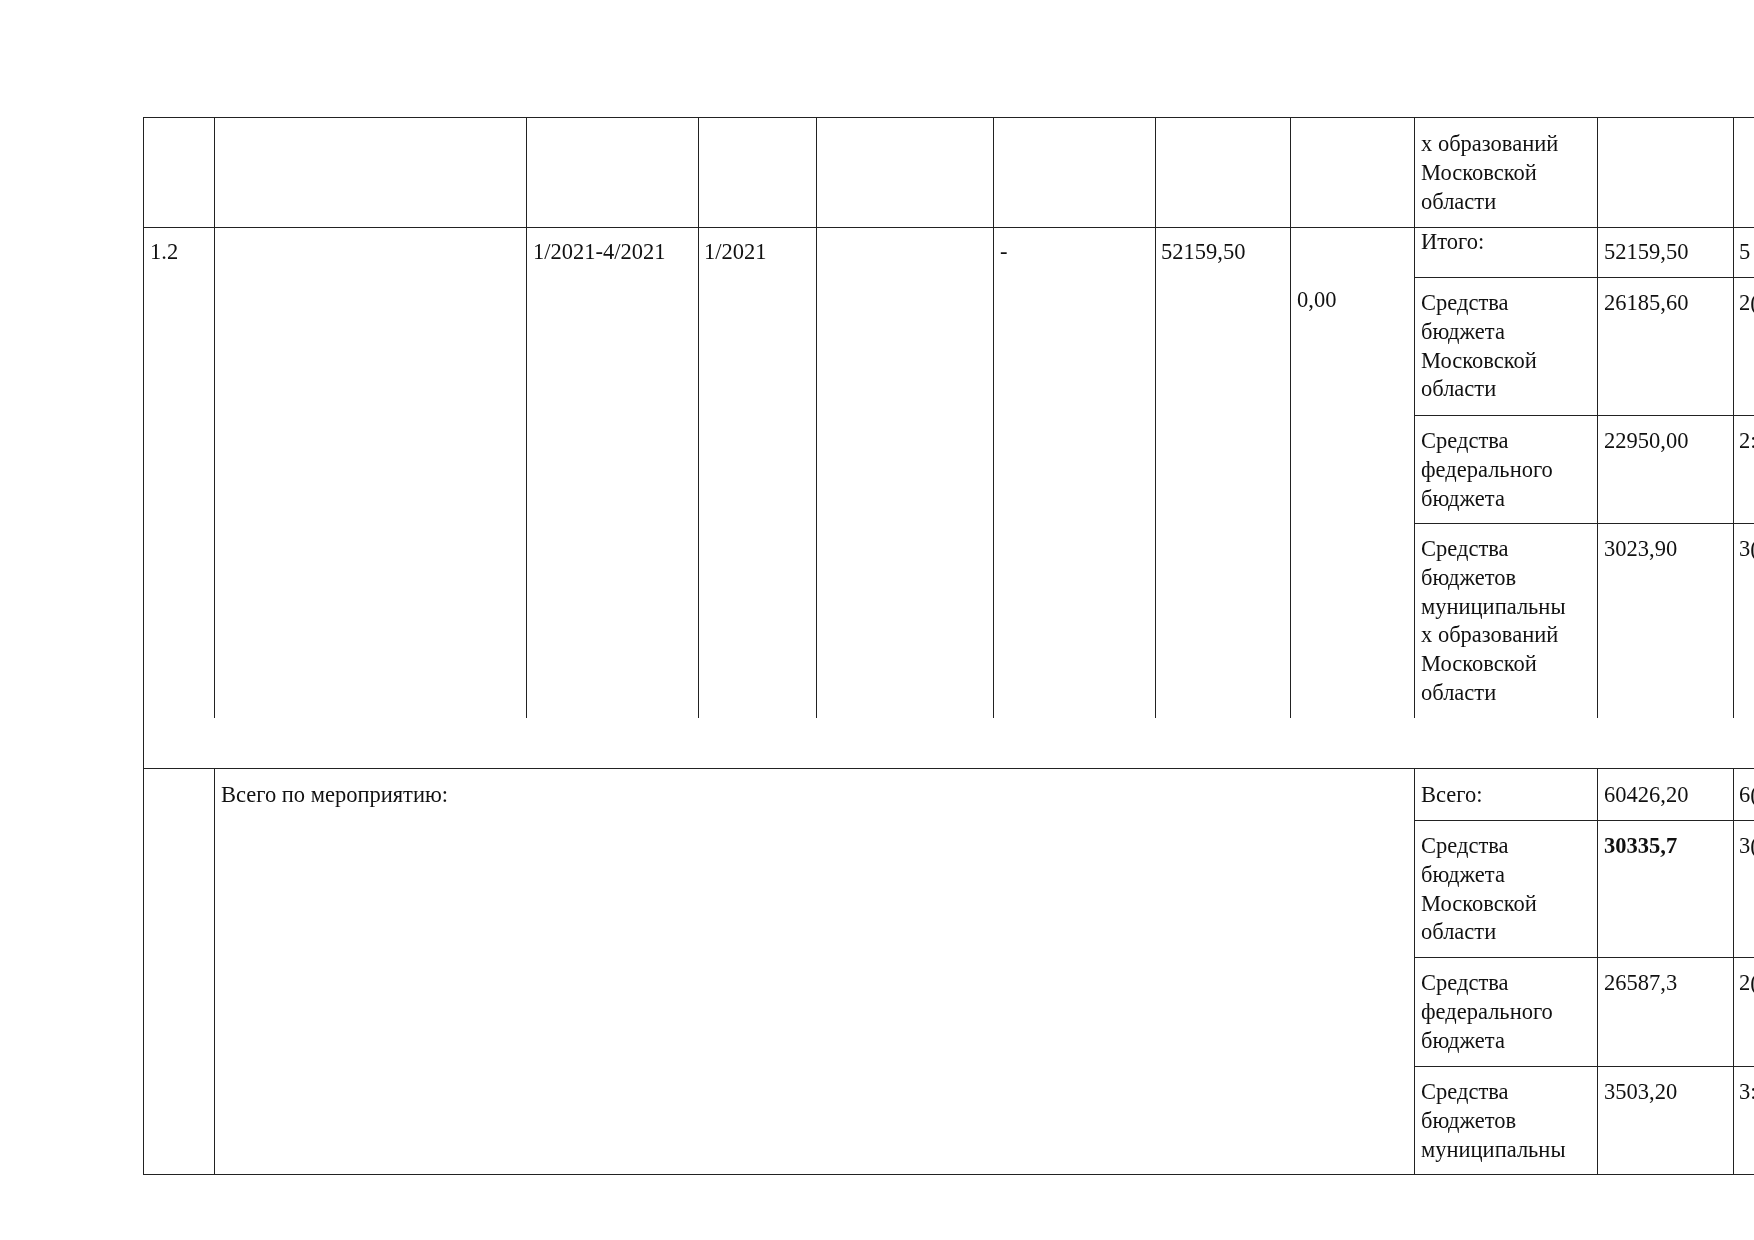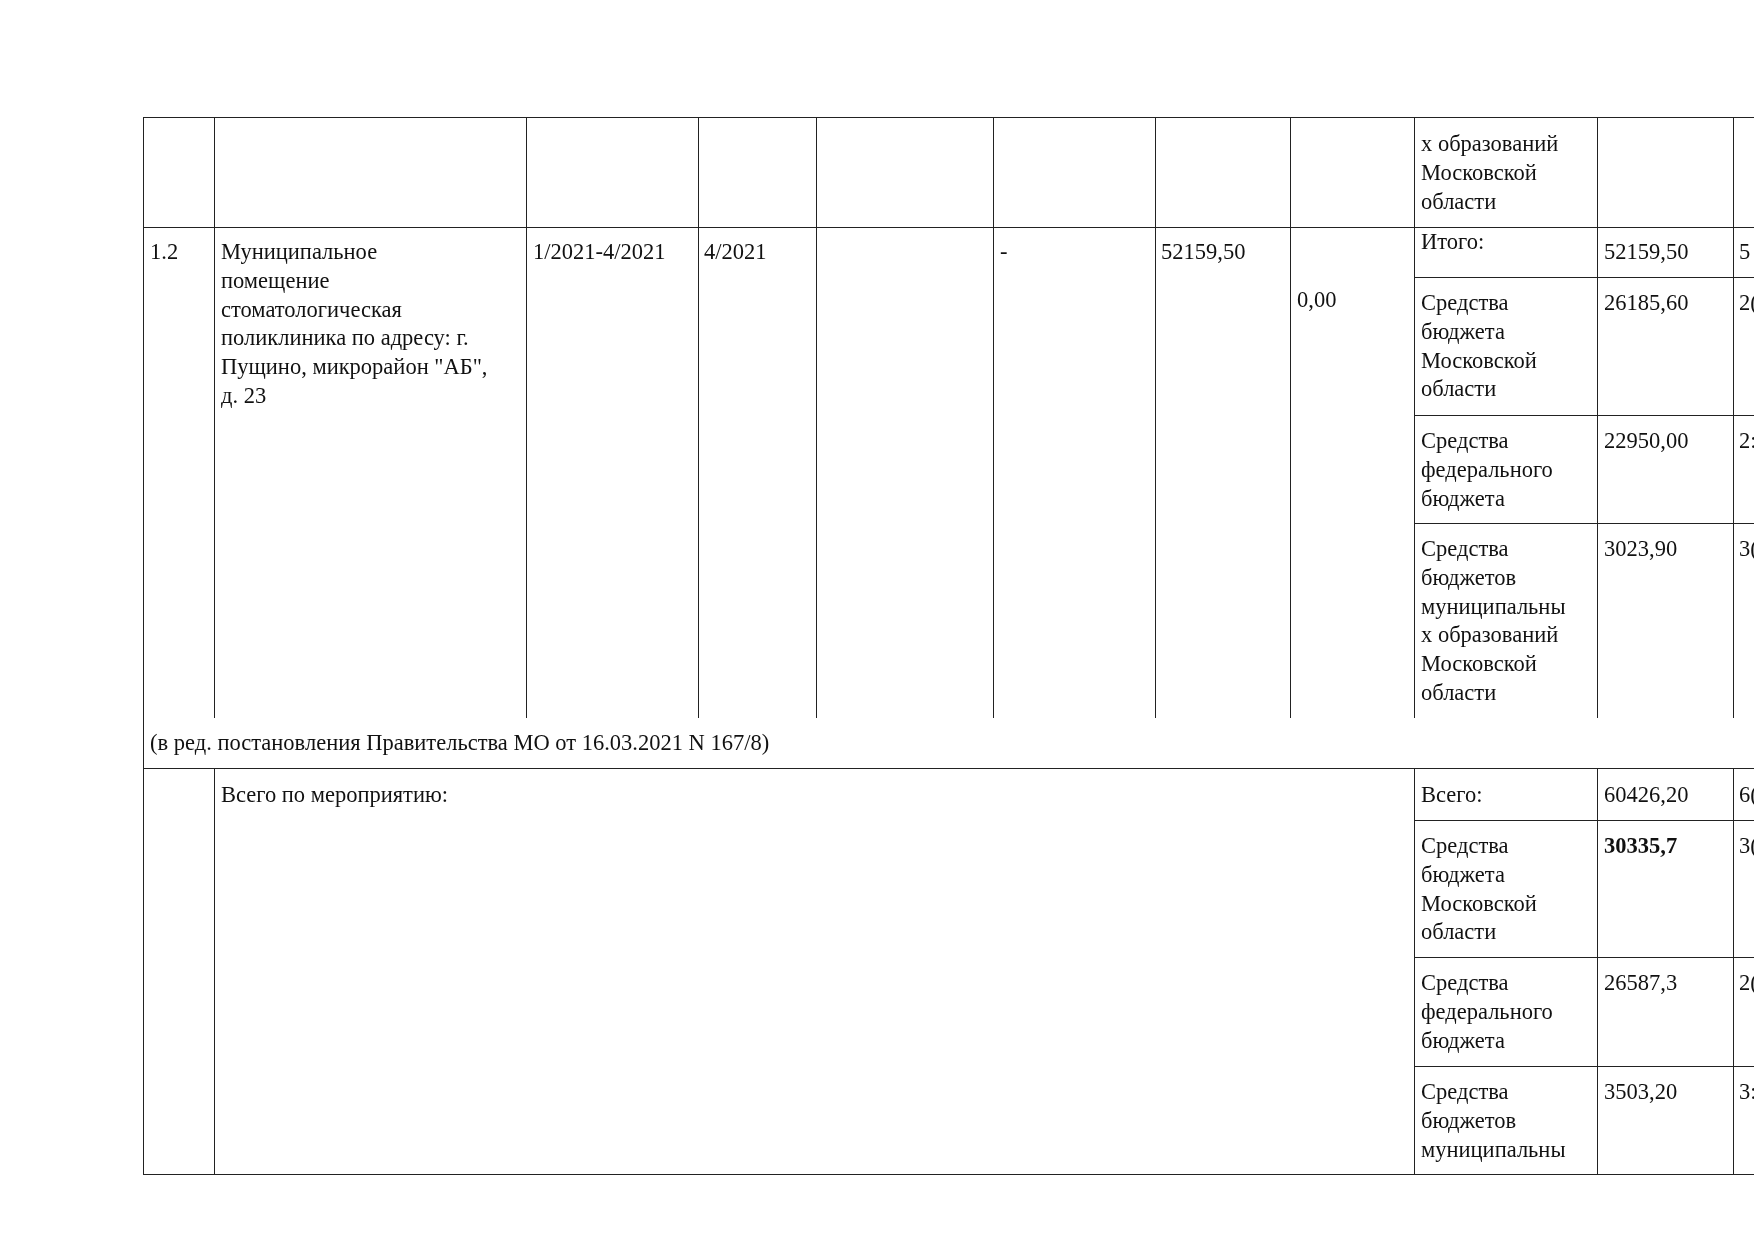--- a/index.html
+++ b/index.html
@@ -41,28 +41,22 @@
   <div class="vl" style="left:214px; top:768px; height:406px;"></div>
   <div class="vl" style="left:1414px; top:768px; height:406px;"></div>
   <div class="vl" style="left:1597px; top:768px; height:406px;"></div>
   <div class="vl" style="left:1733px; top:768px; height:406px;"></div>
 
   <div class="txt" style="left:1421px; top:130px;">х образований
 Московской
 области</div>
 
   <div class="txt" style="left:150px; top:238px;">1.2</div>
-  <div class="txt" style="left:221px; top:238px;">Муниципальное
-помещение
-стоматологическая
-поликлиника по адресу: г.
-Пущино, микрорайон "АБ",
-д. 23</div>
   <div class="txt" style="left:533px; top:238px;">1/2021-4/2021</div>
-  <div class="txt" style="left:704px; top:238px;">4/2021</div>
+  <div class="txt" style="left:704px; top:238px;">1/2021</div>
   <div class="txt" style="left:1000px; top:238px;">-</div>
   <div class="txt" style="left:1161px; top:238px;">52159,50</div>
   <div class="txt" style="left:1297px; top:238px;margin-top:48px;">0,00</div>
 
   <div class="txt" style="left:1421px; top:228px;">Итого:</div>
   <div class="txt" style="left:1604px; top:238px;">52159,50</div>
   <div class="txt" style="left:1739px; top:238px;">5</div>
 
   <div class="txt" style="left:1421px; top:289px;">Средства
 бюджета
@@ -79,21 +73,20 @@
 
   <div class="txt" style="left:1421px; top:535px;">Средства
 бюджетов
 муниципальны
 х образований
 Московской
 области</div>
   <div class="txt" style="left:1604px; top:535px;">3023,90</div>
   <div class="txt" style="left:1739px; top:535px;">3(</div>
 
-  <div class="txt" style="left:150px; top:729px;">(в ред. постановления Правительства МО от 16.03.2021 N 167/8)</div>
 
   <div class="txt" style="left:221px; top:781px;font-family:Liberation Serif, serif;">Всего по мероприятию:</div>
 
   <div class="txt" style="left:1421px; top:781px;">Всего:</div>
   <div class="txt" style="left:1604px; top:781px;">60426,20</div>
   <div class="txt" style="left:1739px; top:781px;">6(</div>
 
   <div class="txt" style="left:1421px; top:832px;">Средства
 бюджета
 Московской

